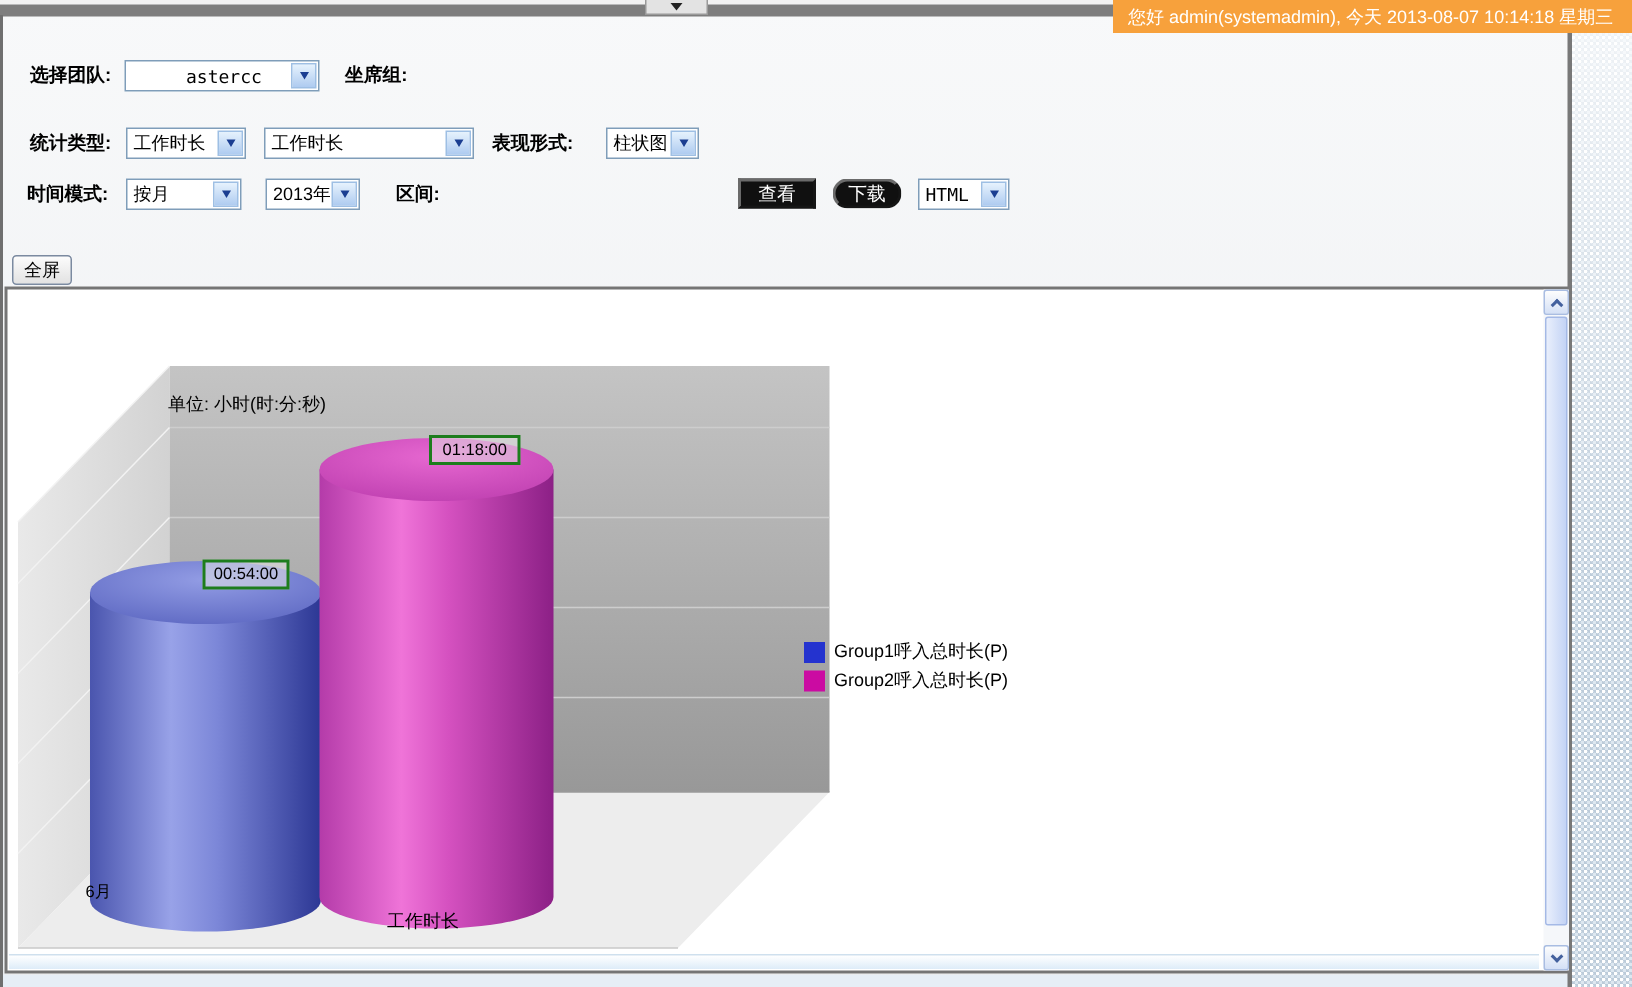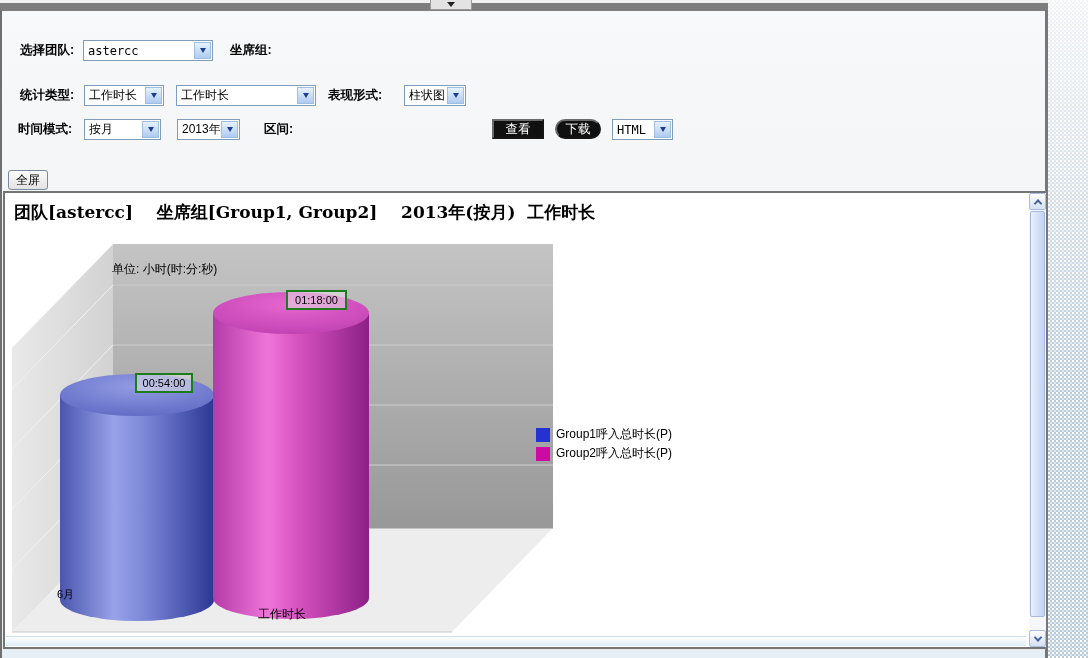--- a/index.html
+++ b/index.html
@@ -69,26 +69,27 @@
 </head>
 <body>
 
 <div id="page">
 
   <div class="top-lightstrip"></div>
   <div class="top-darkbar"></div>
   <div class="collapse-tab">
     <span class="tri-down-sm"></span>
   </div>
+  <div class="greeting">您好 admin(systemadmin), 今天 2013-08-07 10:14:18 星期三</div>
   <div class="left-border"></div>
   <div class="right-pattern"></div>
   <div class="right-sep"></div>
 
   <div class="flabel" style="left:20px; top:39px;">选择团队:</div>
-  <div class="xpselect" style="left:83px; top:40px; width:130px;">
+  <div class="xpselect" style="left:83px; top:40px; width:130px;padding-left:36px;">
     <span class="val mono">astercc</span>
     <span class="arrow">
         <span class="tri"></span>
       </span>
   </div>
   <div class="flabel" style="left:230px; top:39px;">坐席组:</div>
 
   <div class="flabel" style="left:20px; top:84px;">统计类型:</div>
   <div class="xpselect" style="left:84px; top:85px; width:80px;">
     <span class="val">工作时长</span>
@@ -129,21 +130,20 @@
   <div class="xpselect" style="left:612px; top:119px; width:61px;">
     <span class="val mono">HTML</span>
     <span class="arrow">
         <span class="tri"></span>
       </span>
   </div>
 
   <button class="fullscreen-btn">全屏</button>
 
   <div class="panel"></div>
-  <div class="panel-title">团队[astercc]    坐席组[Group1, Group2]    2013年(按月)  工作时长</div>
 
   <svg class="chart-svg" width="592" height="405" viewBox="0 0 592 405">
     <defs>
       <linearGradient id="gback" x1="0" y1="0" x2="0" y2="1">
         <stop offset="0" stop-color="#c4c4c4"></stop>
           <stop offset="1" stop-color="#989898"></stop>
       </linearGradient>
       <linearGradient id="gwall" x1="0" y1="0" x2="1" y2="0">
         <stop offset="0" stop-color="#e9e9e9"></stop>
           <stop offset="1" stop-color="#d2d2d2"></stop>

